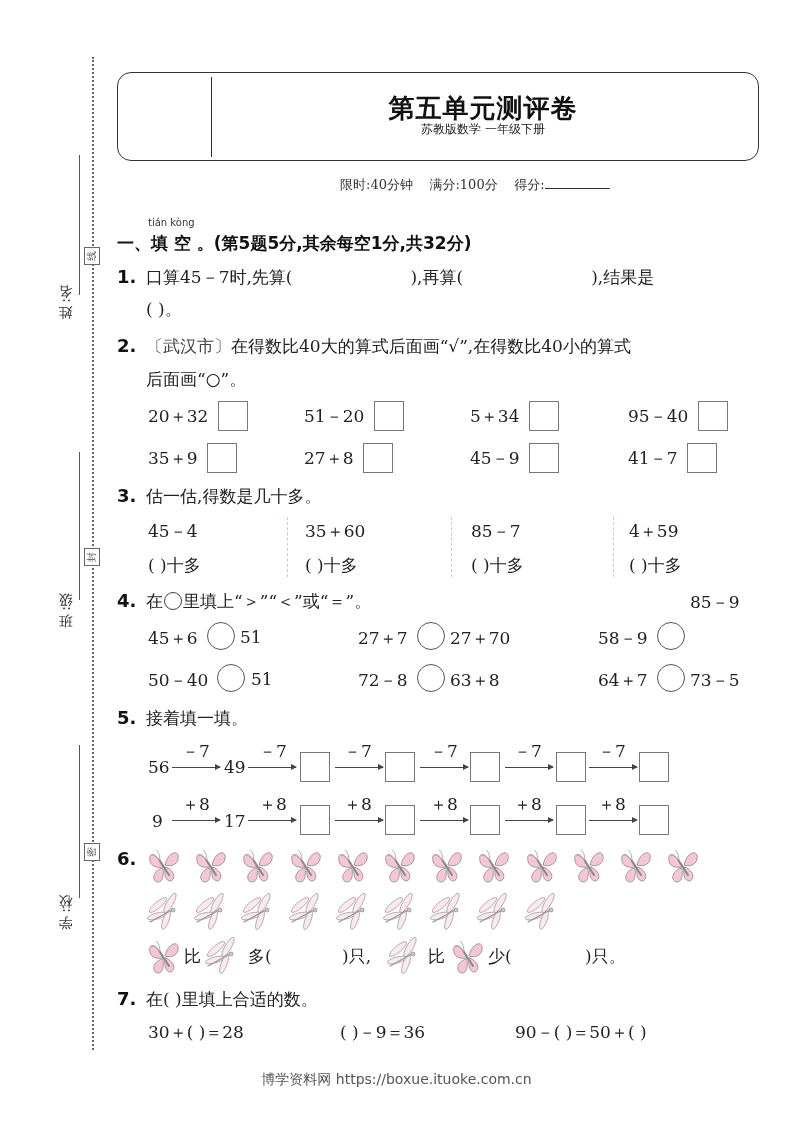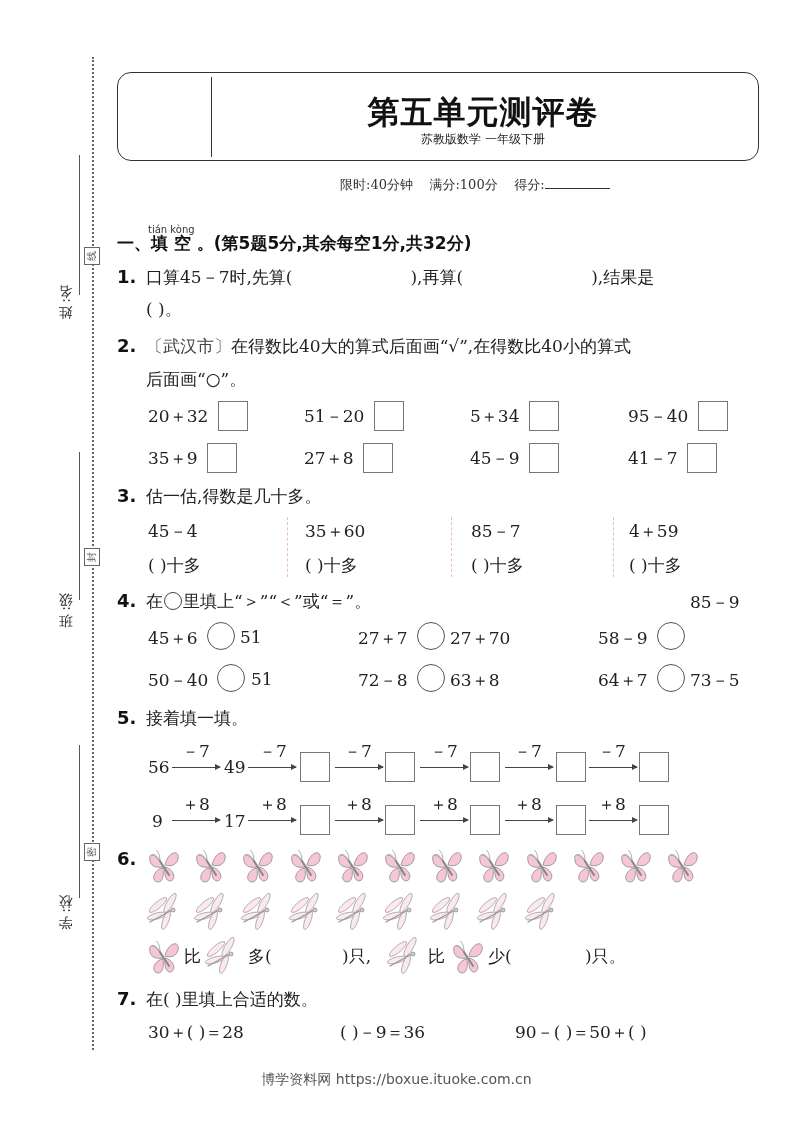--- a/index.html
+++ b/index.html
@@ -11,28 +11,28 @@
   .cut-mark { position: absolute; left: 84px; width: 16px; height: 18px; border: 1px solid #666; background: #fff;
     font-size: 10px; line-height: 16px; text-align: center; color: #555; }
   .cut-mark span { display: inline-block; transform: rotate(-90deg); }
   .side-label { position: absolute; left: 56px; font-size: 14px; color: #333; writing-mode: vertical-rl; transform: rotate(180deg); letter-spacing: 8px; }
   .side-line { position: absolute; left: 79px; border-left: 1px solid #555; }
 
   
   .header-box { position: absolute; left: 117px; top: 72px; width: 642px; height: 89px; border: 1px solid #333; border-radius: 14px; }
   .header-divider { position: absolute; left: 93px; top: 4px; height: 80px; border-left: 1px solid #333; }
   .title { position: absolute; left: 0; right: 0; top: 18px; text-align: center; padding-left: 90px;
-    font-family: "DejaVu Sans", sans-serif; font-weight: bold; font-size: 32px; letter-spacing: 1px; color: #111; }
-  .subtitle { position: absolute; left: 0; right: 0; top: 58px; text-align: center; padding-left: 90px;
+    font-family: "DejaVu Sans", sans-serif; font-weight: bold; font-size: 26px; letter-spacing: 1px; color: #111; }
+  .subtitle { position: absolute; left: 0; right: 0; top: 48px; text-align: center; padding-left: 90px;
     font-family: "DejaVu Sans", sans-serif; font-size: 12px; color: #222; }
   .meta { position: absolute; left: 340px; top: 176px; font-size: 13px; color: #333; white-space: nowrap; }
   .meta .blank { display: inline-block; width: 65px; border-bottom: 1px solid #333; height: 12px; vertical-align: baseline; }
 
   .section-head { position: absolute; left: 117px; top: 232px; font-family: "DejaVu Sans", sans-serif; font-weight: bold; font-size: 17px; color: #111; white-space: nowrap; }
-  .pinyin { position: absolute; left: 148px; top: 217px; font-family: "DejaVu Sans", sans-serif; font-size: 10px; color: #333; margin-top: 7px; }
+  .pinyin { position: absolute; left: 148px; top: 217px; font-family: "DejaVu Sans", sans-serif; font-size: 10px; color: #333; }
 
   .line { position: absolute; font-size: 17px; white-space: nowrap; color: #222; }
   .qnum { position: absolute; left: 117px; font-family: "DejaVu Sans", sans-serif; font-weight: bold; font-size: 18px; color: #111; }
   .gap { display: inline-block; }
   .tag { color: #444; }
 
   .box { position: absolute; width: 30px; height: 30px; border: 1px solid #777; background: #fff; }
   .expr { position: absolute; font-size: 17px; white-space: nowrap; color: #222; }
   .circle { position: absolute; width: 28px; height: 28px; border: 1px solid #555; border-radius: 50%; background: #fff; }
 

